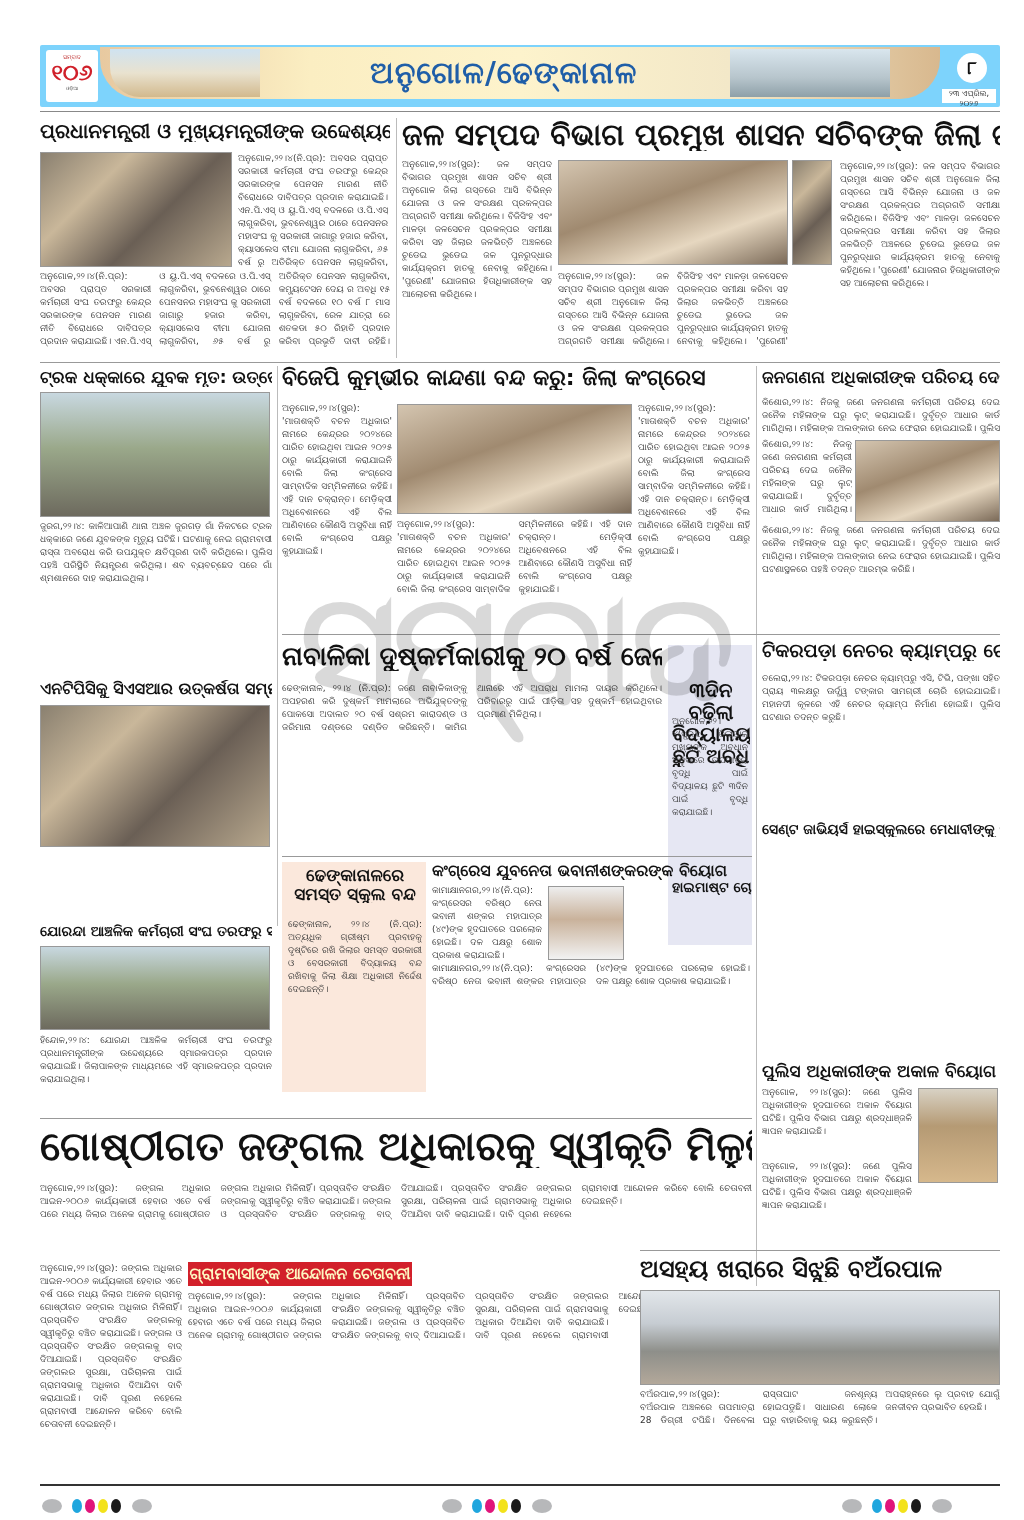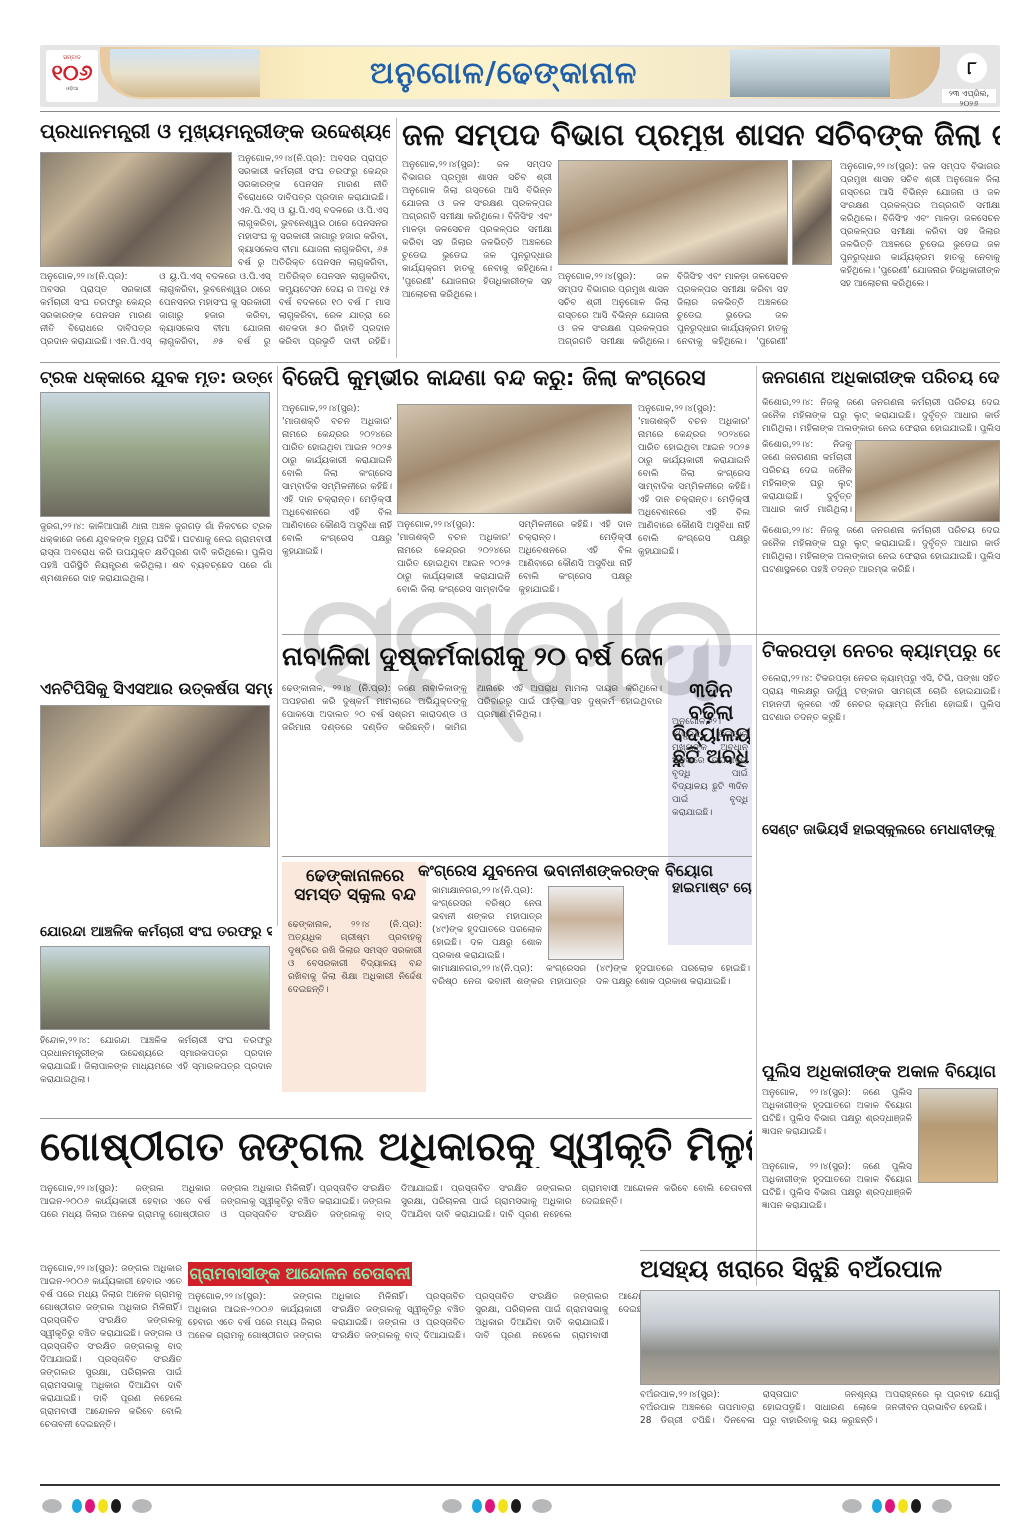--- a/index.html
+++ b/index.html
@@ -1,39 +1,39 @@
 <!DOCTYPE html>
 <html><head>
 <meta charset="utf-8">
 <style>
   * { box-sizing: border-box; margin: 0; padding: 0; }
   body { width: 1024px; height: 1520px; background: #ffffff; font-family: "DejaVu Sans", sans-serif; color: #1a1a1a; position: relative; overflow: hidden; }
   .page { position: absolute; left: 40px; top: 0; width: 960px; height: 1520px; }
-  .masthead { position: absolute; left: 0; top: 45px; width: 960px; height: 62px; background: #e5e5e5; border-radius: 2px; }
+  .masthead { position: absolute; left: 0; top: 45px; width: 960px; height: 62px; background: #7dd3fc; border-radius: 2px; }
   .mast-inner { position: absolute; left: 60px; top: 2px; width: 840px; height: 52px; background: linear-gradient(90deg, #e8c9a0 0%, #fbeec2 25%, #fdf3cc 50%, #f3e8c8 75%, #d8b88e 100%); border-radius: 0 0 40px 40px; }
   .mast-logo { position: absolute; left: 6px; top: 5px; width: 52px; height: 52px; background: #fff; border-radius: 3px; text-align: center; }
   .mast-logo .small { font-size: 6px; color: #b22; display: block; margin-top: 3px; }
   .mast-logo .num { font-size: 22px; font-weight: bold; color: #d0202a; line-height: 24px; display: block; }
   .mast-logo .tag { font-size: 5px; color: #333; display: block; }
   .mast-left-img { position: absolute; left: 70px; top: 4px; width: 150px; height: 48px; background: linear-gradient(180deg,#cfe3f1 0%, #e9e2cf 50%, #d2b98d 100%); border-radius: 0 0 0 30px; }
   .mast-right-img { position: absolute; left: 690px; top: 4px; width: 160px; height: 48px; background: linear-gradient(180deg,#d9e6ee 0%, #b7c5cc 60%, #8ea0a8 100%); }
   .mast-title { position: absolute; left: 330px; top: 10px; font-size: 30px; font-weight: bold; color: #1f5ea8; letter-spacing: 1px; }
   .mast-page { position: absolute; left: 917px; top: 8px; width: 30px; height: 30px; background: #fff; border-radius: 50%; text-align: center; font-size: 18px; font-weight: bold; line-height: 30px; color: #111; }
   .mast-date { position: absolute; left: 902px; top: 44px; width: 54px; height: 14px; background: #fff; font-size: 8px; text-align: center; line-height: 10px; color: #222; }
   .rule { position: absolute; left: 0; height: 2px; background: #555; }
   .vrule { position: absolute; width: 1px; background: #bbb; }
   .head { position: absolute; font-weight: bold; color: #111; white-space: nowrap; overflow: hidden; line-height: 1.1; }
   .photo { position: absolute; background: linear-gradient(135deg, #8a8070 0%, #c9b79a 30%, #6a5f55 60%, #b8a88e 100%); border: 1px solid #999; }
   .photo.alt { background: linear-gradient(160deg, #d4c5b0 0%, #a08a70 40%, #e6d7c0 70%, #7b6a58 100%); }
   .photo.green { background: linear-gradient(180deg, #c8d8e0 0%, #9aa88a 45%, #6d6a5e 100%); }
   .photo.road { background: linear-gradient(180deg, #e2e6ea 0%, #c6ccd2 35%, #8e8f8a 65%, #b3a89a 100%); }
   .text { position: absolute; font-size: 9px; line-height: 13px; color: #333; overflow: hidden; text-align: justify; }
   .boxed { position: absolute; background: #e6e7f3; }
   .boxed.pink { background: #fbe8dc; }
-  .redbar { position: absolute; background: #d2202a; color: #86efac; font-weight: bold; text-align: center; }
+  .redbar { position: absolute; background: #d2202a; color: #fef9c3; font-weight: bold; text-align: center; }
   .watermark { position: absolute; left: 260px; top: 560px; font-size: 150px; font-weight: bold; color: rgba(0,0,0,0.15); letter-spacing: -5px; }
   .reg { position: absolute; top: 1495px; height: 16px; }
   .dot { display: inline-block; width: 10px; height: 14px; border-radius: 50%; margin-right: 3px; vertical-align: middle; }
   .dot.g { width: 20px; height: 14px; background: #b7b8ba; margin-right: 10px; }
   .dot.c { background: #1fa6de; } .dot.m { background: #e0157a; } .dot.y { background: #f3e21a; } .dot.k { background: #1a1a1a; }
 </style>
 </head>
 <body>
 
 <div class="page">
@@ -102,21 +102,21 @@
   <div class="text" style="left:722px;top:672px;width:238px;height:148px;">ତଲେରା,୨୨।୪: ଟିକରପଡ଼ା ନେଚର କ୍ୟାମ୍ପରୁ ଏସି, ଟିଭି, ପଙ୍ଖା ସହିତ ପ୍ରାୟ ୩ଲକ୍ଷରୁ ଊର୍ଦ୍ଧ୍ୱ ଟଙ୍କାର ସାମଗ୍ରୀ ଚୋରି ହୋଇଯାଇଛି। ମହାନଦୀ କୂଳରେ ଏହି ନେଚର କ୍ୟାମ୍ପ ନିର୍ମାଣ ହୋଇଛି। ପୁଲିସ ଘଟଣାର ତଦନ୍ତ କରୁଛି।</div>
 
   <div class="watermark">ସମ୍ବାଦ</div>
 
   <div class="rule" style="top:856px;left:242px;width:470px;height:1px;background:#999;"></div>
 
   <div class="boxed pink" style="left:242px;top:862px;width:144px;height:230px;"></div>
   <div class="head" style="left:248px;top:866px;width:134px;font-size:17px;white-space:normal;text-align:center;">ଢେଙ୍କାନାଳରେ ସମସ୍ତ ସ୍କୁଲ ବନ୍ଦ</div>
   <div class="text" style="left:248px;top:918px;width:134px;height:170px;">ଢେଙ୍କାନାଳ, ୨୨।୪ (ନି.ପ୍ର): ଅତ୍ୟଧିକ ଗ୍ରୀଷ୍ମ ପ୍ରବାହକୁ ଦୃଷ୍ଟିରେ ରଖି ଜିଲାର ସମସ୍ତ ସରକାରୀ ଓ ବେସରକାରୀ ବିଦ୍ୟାଳୟ ବନ୍ଦ ରଖିବାକୁ ଜିଲା ଶିକ୍ଷା ଅଧିକାରୀ ନିର୍ଦ୍ଦେଶ ଦେଇଛନ୍ତି।</div>
 
-  <div class="head" style="left:378px;top:862px;width:320px;font-size:16px;">କଂଗ୍ରେସ ଯୁବନେତା ଭବାନୀଶଙ୍କରଙ୍କ ବିୟୋଗ</div>
+  <div class="head" style="left:392px;top:862px;width:320px;font-size:16px;">କଂଗ୍ରେସ ଯୁବନେତା ଭବାନୀଶଙ୍କରଙ୍କ ବିୟୋଗ</div>
   <div class="text" style="left:392px;top:884px;width:110px;height:76px;">କାମାକ୍ଷାନଗର,୨୨।୪(ନି.ପ୍ର): କଂଗ୍ରେସର ବରିଷ୍ଠ ନେତା ଭବାନୀ ଶଙ୍କର ମହାପାତ୍ର (୪୯)ଙ୍କ ହୃଦଘାତରେ ପରଲୋକ ହୋଇଛି। ଦଳ ପକ୍ଷରୁ ଶୋକ ପ୍ରକାଶ କରାଯାଇଛି।</div>
   <div class="photo" style="left:508px;top:886px;width:76px;height:74px;background:linear-gradient(180deg,#eee 0%,#c9b29b 45%,#f2f2f2 100%);"></div>
   <div class="text" style="left:392px;top:962px;width:318px;height:128px;column-count:2;column-gap:10px;">କାମାକ୍ଷାନଗର,୨୨।୪(ନି.ପ୍ର): କଂଗ୍ରେସର ବରିଷ୍ଠ ନେତା ଭବାନୀ ଶଙ୍କର ମହାପାତ୍ର (୪୯)ଙ୍କ ହୃଦଘାତରେ ପରଲୋକ ହୋଇଛି। ଦଳ ପକ୍ଷରୁ ଶୋକ ପ୍ରକାଶ କରାଯାଇଛି।</div>
 
   <div class="head" style="left:632px;top:880px;width:80px;font-size:14px;">ହାଇମାଷ୍ଟ ଚୋରି</div>
 
   <div class="head" style="left:0;top:924px;width:232px;font-size:14px;">ଯୋରନ୍ଦା ଆଞ୍ଚଳିକ କର୍ମଚାରୀ ସଂଘ ତରଫରୁ ସ୍ମାରକପତ୍ର</div>
   <div class="photo green" style="left:0;top:946px;width:230px;height:84px;"></div>
   <div class="text" style="left:0;top:1034px;width:232px;height:70px;">ହିନ୍ଦୋଳ,୨୨।୪: ଯୋରନ୍ଦା ଆଞ୍ଚଳିକ କର୍ମଚାରୀ ସଂଘ ତରଫରୁ ପ୍ରଧାନମନ୍ତ୍ରୀଙ୍କ ଉଦ୍ଦେଶ୍ୟରେ ସ୍ମାରକପତ୍ର ପ୍ରଦାନ କରାଯାଇଛି। ଜିଲାପାଳଙ୍କ ମାଧ୍ୟମରେ ଏହି ସ୍ମାରକପତ୍ର ପ୍ରଦାନ କରାଯାଇଥିଲା।</div>
 

